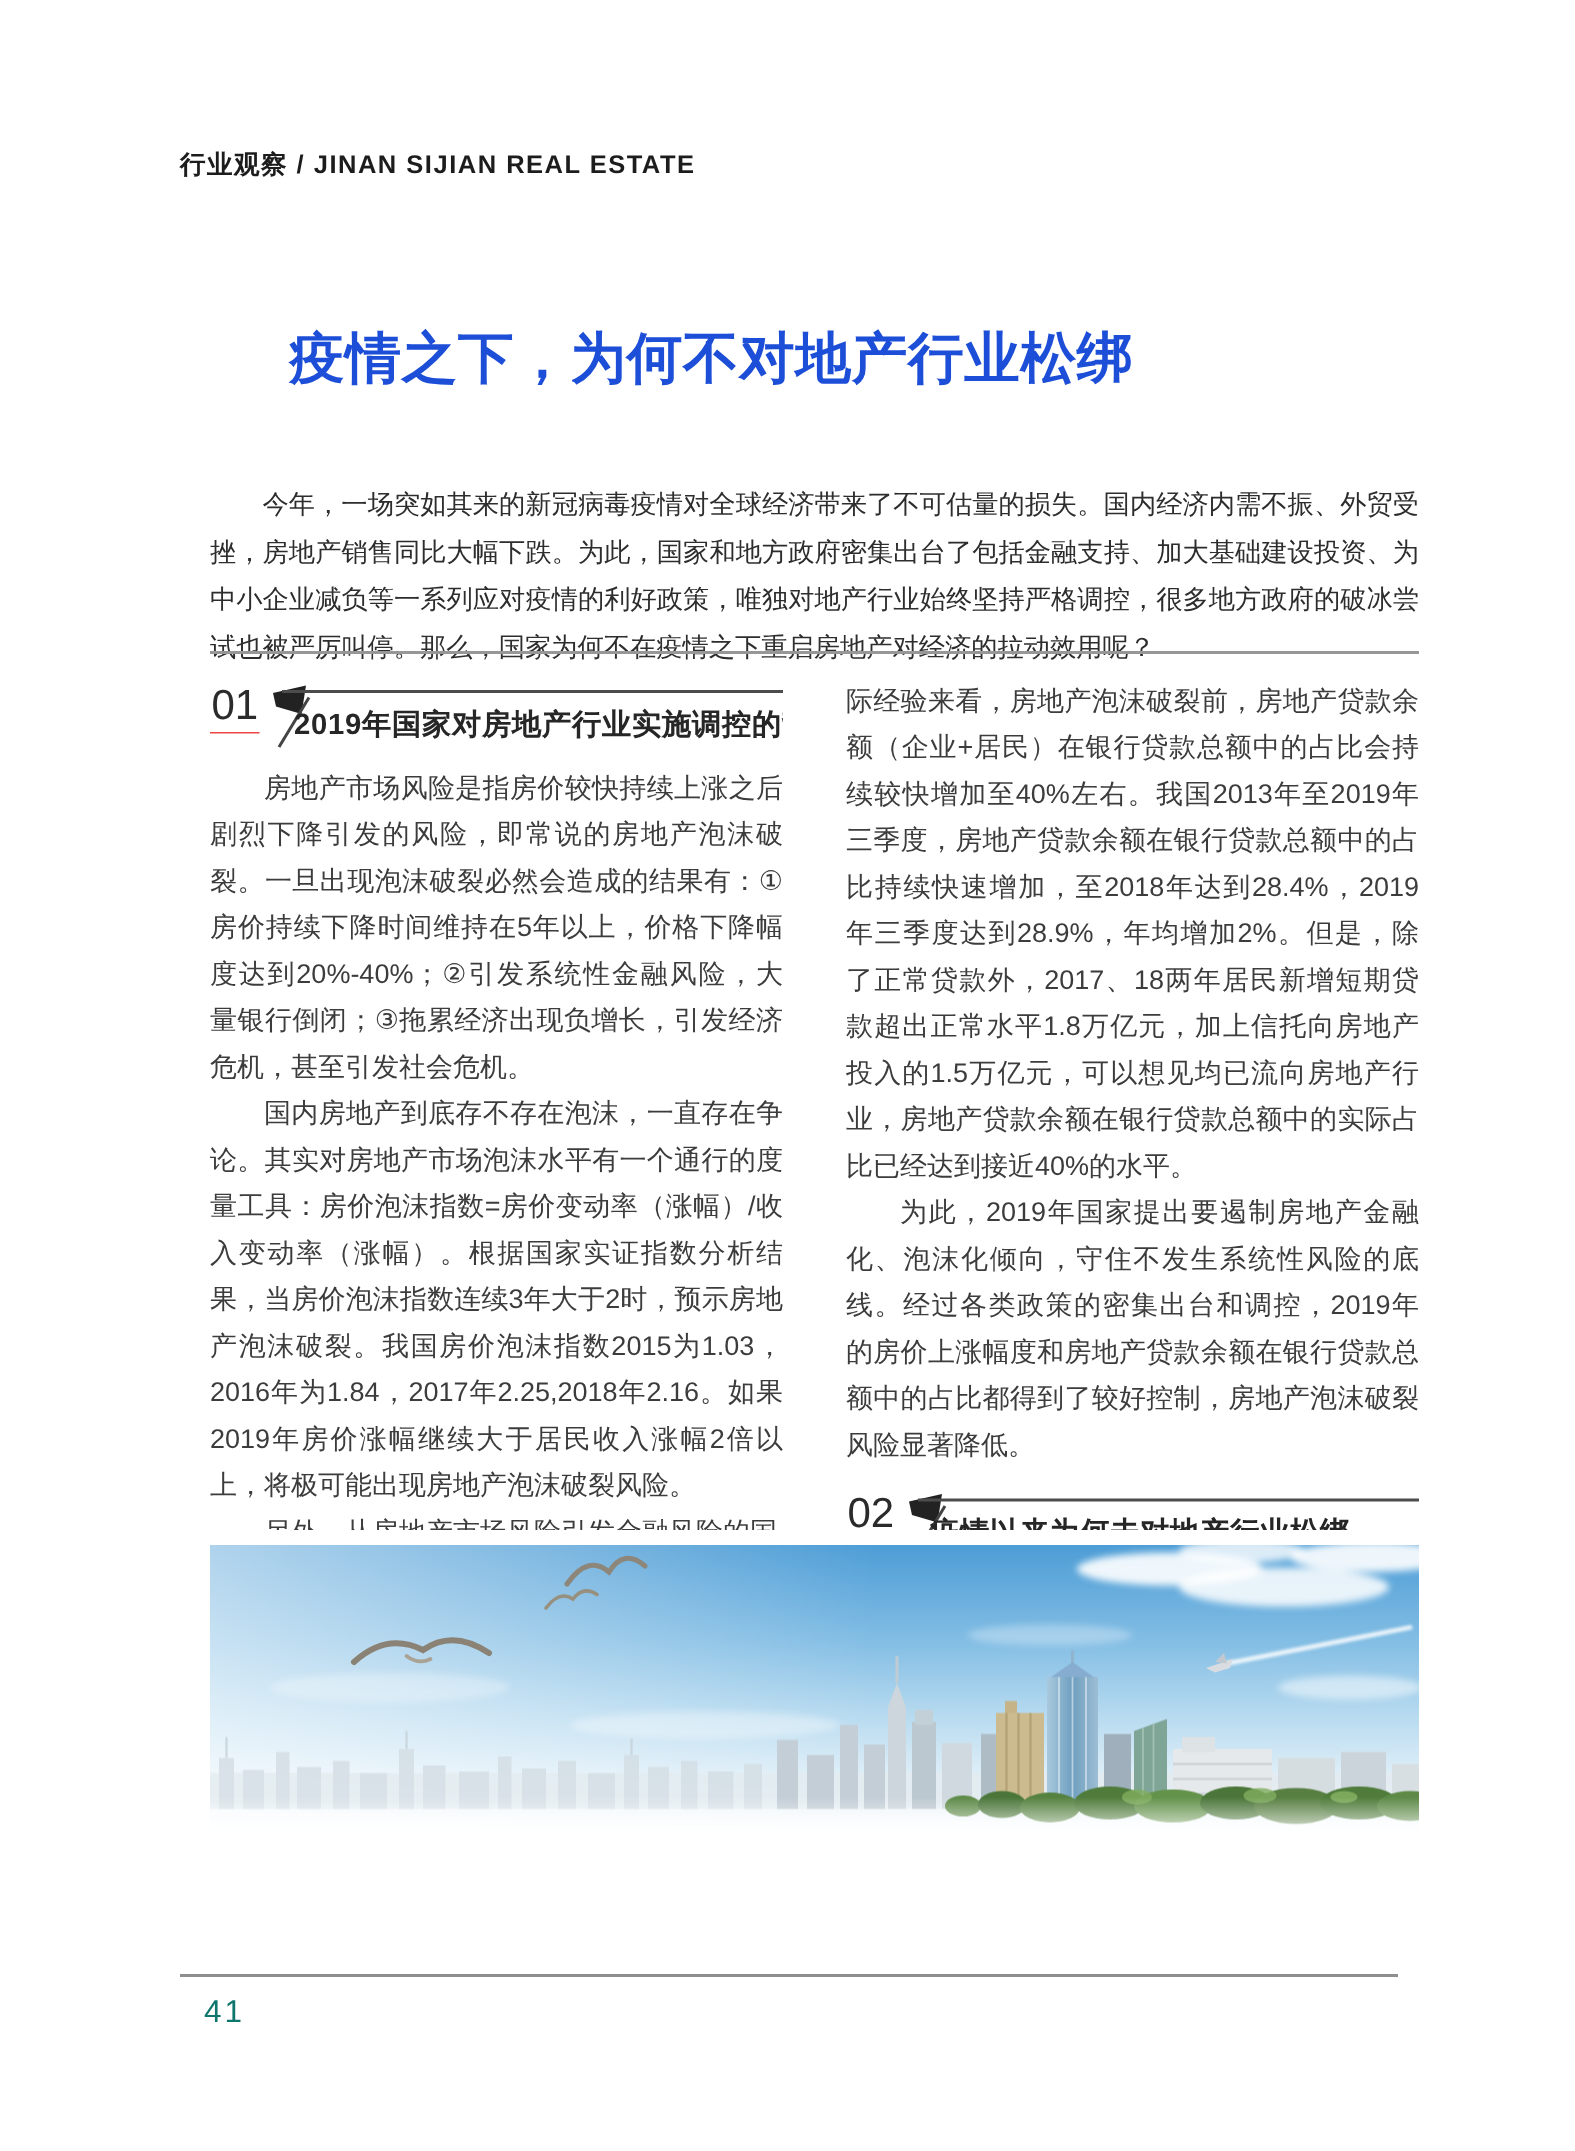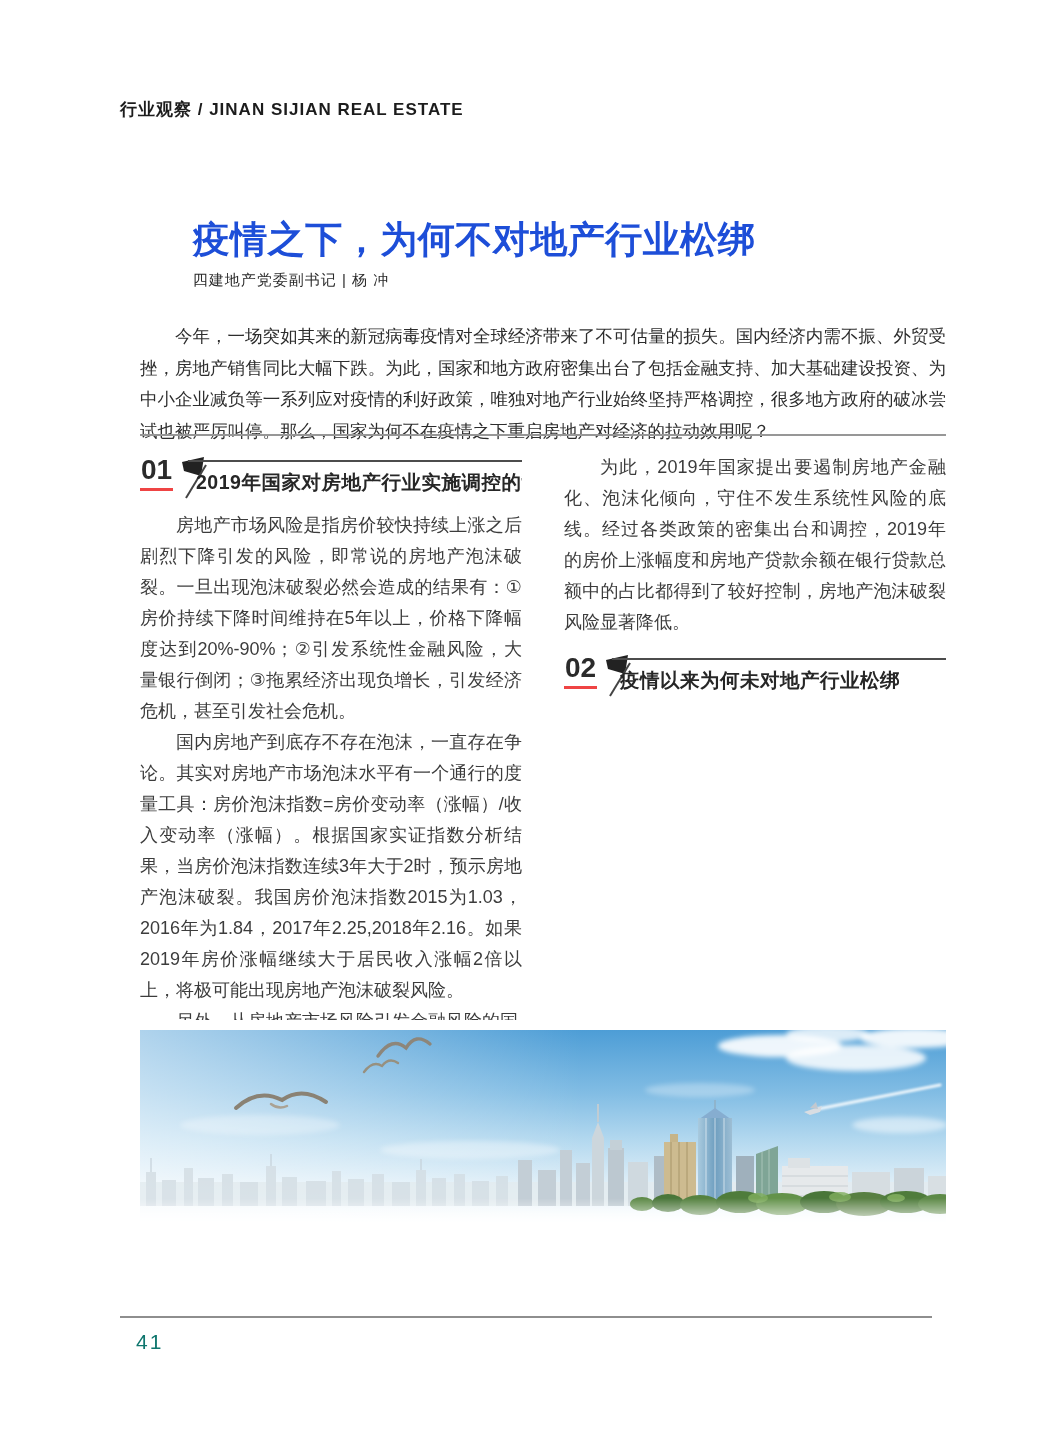--- a/index.html
+++ b/index.html
@@ -50,22 +50,22 @@
   .body-p{
     margin:0;font-size:18px;line-height:31px;color:#3c3c3c;
     text-align:justify;text-justify:inter-character;
   }
   .indent{text-indent:2em;}
   
   .sec-head{position:relative;height:50px;margin:0 0 8px 0;}
   .sec-head.second{margin-top:12px;}
   .sec-num{
     position:absolute;left:0;top:4px;
-    font-size:28px;font-weight:bold;color:#2b2b2b;line-height:1;
-    border-bottom:3px solid #ef4444;padding:0 1px 4px 1px;
+    font-size:28px;font-weight:normal;color:#2b2b2b;line-height:1;
+    border-bottom:1px solid #ef4444;padding:0 1px 4px 1px;
   }
   .sec-mark{position:absolute;left:26px;top:2px;}
   .sec-title{
     position:absolute;left:48px;right:0;top:8px;
     border-top:2px solid #4c4c4c;
     padding:7px 0 0 8px;
     font-size:19.5px;font-weight:bold;color:#262626;letter-spacing:0.5px;
     white-space:nowrap;
   }
   
@@ -82,45 +82,45 @@
 </head>
 <body>
 
 <div class="page">
 
   <div class="hdr">行业观察 / JINAN SIJIAN REAL ESTATE</div>
 
   <div class="title-wrap">
     <div class="title-inner">
       <h1 class="art-title">疫情之下，为何不对地产行业松绑</h1>
-      <div class="byline">四建地产党委副书记 | 杨 冲</div>
     </div>
   </div>
 
   <div class="intro">今年，一场突如其来的新冠病毒疫情对全球经济带来了不可估量的损失。国内经济内需不振、外贸受挫，房地产销售同比大幅下跌。为此，国家和地方政府密集出台了包括金融支持、加大基础建设投资、为中小企业减负等一系列应对疫情的利好政策，唯独对地产行业始终坚持严格调控，很多地方政府的破冰尝试也被严厉叫停。那么，国家为何不在疫情之下重启房地产对经济的拉动效用呢？</div>
 
   <div class="rule rule-top"></div>
 
   <div class="columns">
 
     <div class="col">
       <div class="sec-head">
         <span class="sec-num">01</span>
         <svg class="sec-mark" width="56" height="48" viewBox="0 0 56 48">
           <polygon points="16,8 38,3 35,22 18,17" fill="#222"></polygon>
           <line x1="20" y1="44" x2="40" y2="11" stroke="#444" stroke-width="2"></line>
         </svg>
         <span class="sec-title">2019年国家对房地产行业实施调控的背景</span>
       </div>
-      <p class="body-p indent">房地产市场风险是指房价较快持续上涨之后剧烈下降引发的风险，即常说的房地产泡沫破裂。一旦出现泡沫破裂必然会造成的结果有：①房价持续下降时间维持在5年以上，价格下降幅度达到20%-90%；②引发系统性金融风险，大量银行倒闭；③拖累经济出现负增长，引发经济危机，甚至引发社会危机。</p>
+      <p class="body-p indent">房地产市场风险是指房价较快持续上涨之后剧烈下降引发的风险，即常说的房地产泡沫破裂。一旦出现泡沫破裂必然会造成的结果有：①房价持续下降时间维持在5年以上，价格下降幅度达到20%-40%；②引发系统性金融风险，大量银行倒闭；③拖累经济出现负增长，引发经济危机，甚至引发社会危机。</p>
       <p class="body-p indent">国内房地产到底存不存在泡沫，一直存在争论。其实对房地产市场泡沫水平有一个通行的度量工具：房价泡沫指数=房价变动率（涨幅）/收入变动率（涨幅）。根据国家实证指数分析结果，当房价泡沫指数连续3年大于2时，预示房地产泡沫破裂。我国房价泡沫指数2015为1.03，2016年为1.84，2017年2.25,2018年2.16。如果2019年房价涨幅继续大于居民收入涨幅2倍以上，将极可能出现房地产泡沫破裂风险。</p>
       <p class="body-p indent">另外，从房地产市场风险引发金融风险的国</p>
     </div>
 
     <div class="col">
+      <p class="body-p">际经验来看，房地产泡沫破裂前，房地产贷款余额（企业+居民）在银行贷款总额中的占比会持续较快增加至40%左右。我国2013年至2019年三季度，房地产贷款余额在银行贷款总额中的占比持续快速增加，至2018年达到28.4%，2019年三季度达到28.9%，年均增加2%。但是，除了正常贷款外，2017、18两年居民新增短期贷款超出正常水平1.8万亿元，加上信托向房地产投入的1.5万亿元，可以想见均已流向房地产行业，房地产贷款余额在银行贷款总额中的实际占比已经达到接近40%的水平。</p>
       <p class="body-p indent">为此，2019年国家提出要遏制房地产金融化、泡沫化倾向，守住不发生系统性风险的底线。经过各类政策的密集出台和调控，2019年的房价上涨幅度和房地产贷款余额在银行贷款总额中的占比都得到了较好控制，房地产泡沫破裂风险显著降低。</p>
       <div class="sec-head second">
         <span class="sec-num">02</span>
         <svg class="sec-mark" width="56" height="48" viewBox="0 0 56 48">
           <polygon points="16,8 38,3 35,22 18,17" fill="#222"></polygon>
           <line x1="20" y1="44" x2="40" y2="11" stroke="#444" stroke-width="2"></line>
         </svg>
         <span class="sec-title">疫情以来为何未对地产行业松绑</span>
       </div>
     </div>

